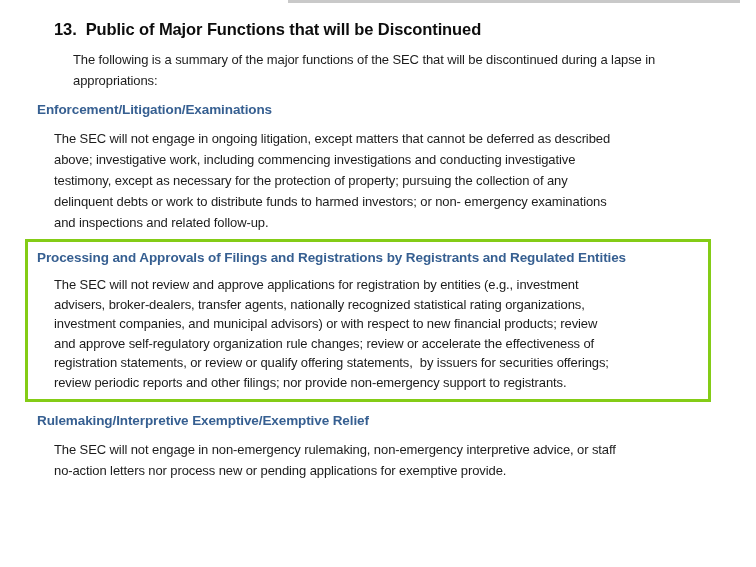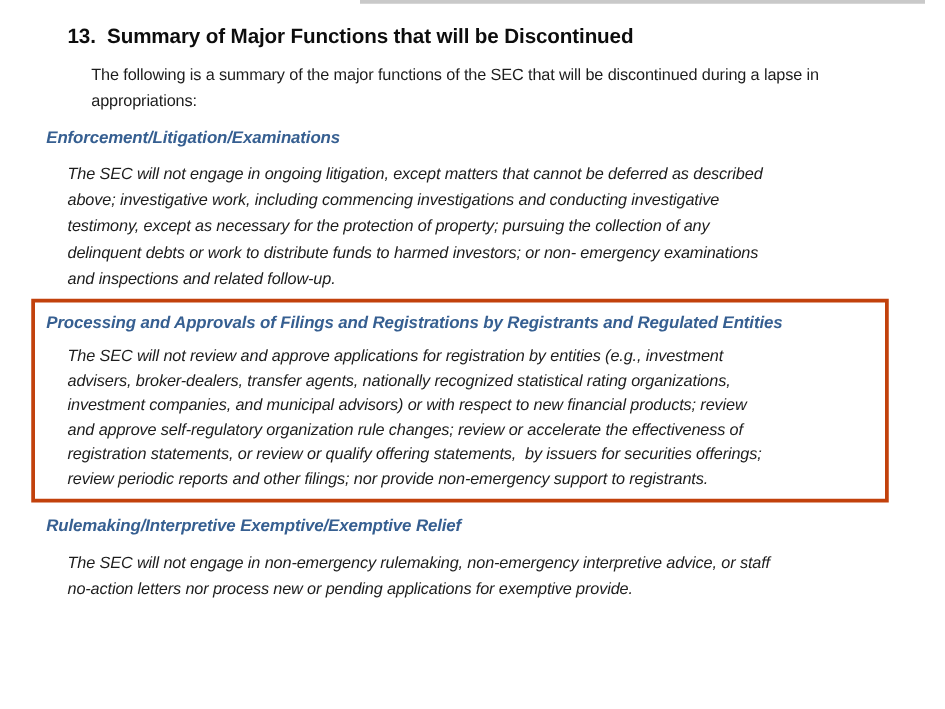--- a/index.html
+++ b/index.html
@@ -30,54 +30,54 @@
   }
   .intro {
     margin: 9px 0 0 0;
   }
   .text13 {
     font-size: 13px; line-height: 21px;
     letter-spacing: -0.1px;
     white-space: pre-wrap;
     margin-left: 36px;
   }
-  .sec { margin-top: 8px; font-style: italic; }
+  .sec { margin-top: 8px; }
   .sec-oversight { margin-top: 14px; }
   .sec-heading {
     margin: 0;
     font-size: 13.5px; line-height: 21px;
     font-weight: bold;
     color: #365F91;
     letter-spacing: -0.1px;
     white-space: pre-wrap;
   }
   .sec-body {
     margin: 8px 0 0 17px;
   }
   .red-box {
     box-sizing: border-box;
     width: 686px;
     margin: 6px 0 0 -12px;
-    border: 3px solid #c2410c;
+    border: 3px solid #84cc16;
     padding: 7px 10px 7px 9px;
   }
   .red-box .sec { margin-top: 0; }
   .red-box .sec-body { line-height: 19.5px; }
   .red-box .sec-heading { line-height: 18px; }
 </style>
 </head>
 <body>
 
 <div class="scan-line"></div>
 
 <div class="page">
 
   <h1 class="doc-title">
     <span>13.</span>
-    <span>Summary of Major Functions that will be Discontinued</span>
+    <span>Public of Major Functions that will be Discontinued</span>
   </h1>
 
   <p class="intro text13">The following is a summary of the major functions of the SEC that will be discontinued during a lapse in
 appropriations:</p>
 
   <section class="sec">
     <h2 class="sec-heading">Enforcement/Litigation/Examinations</h2>
     <p class="sec-body text13">The SEC will not engage in ongoing litigation, except matters that cannot be deferred as described
 above; investigative work, including commencing investigations and conducting investigative
 testimony, except as necessary for the protection of property; pursuing the collection of any

